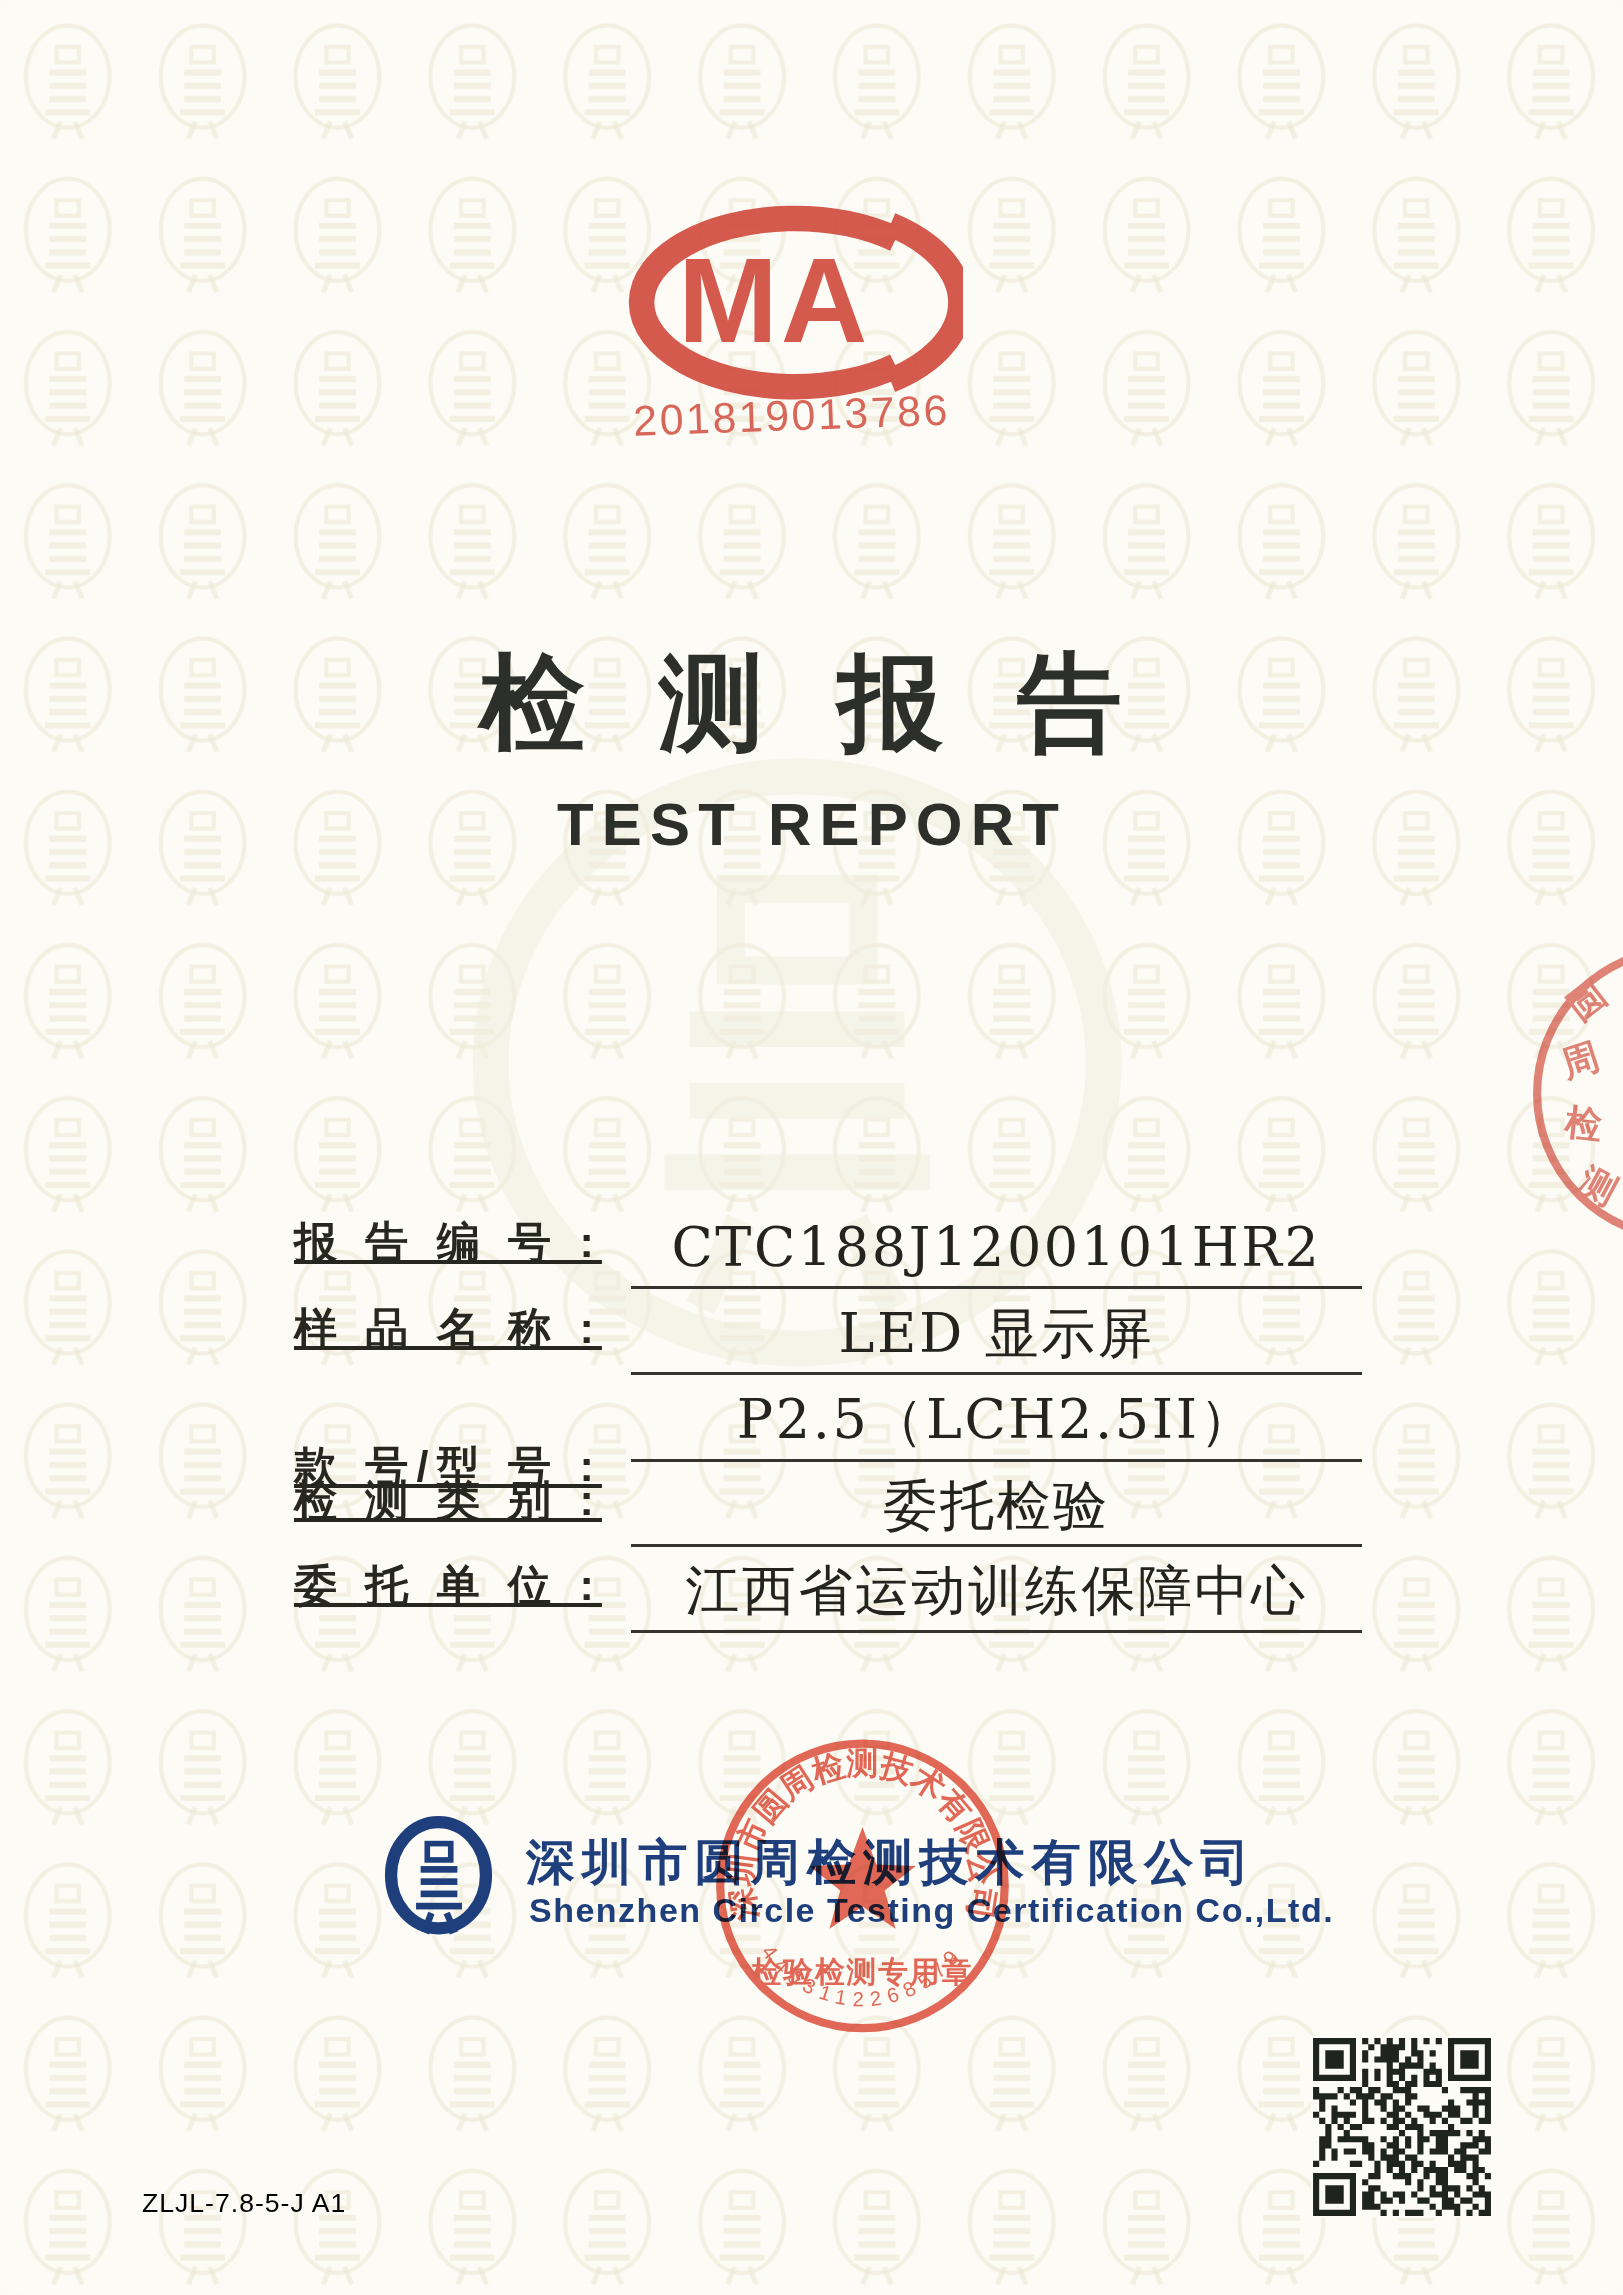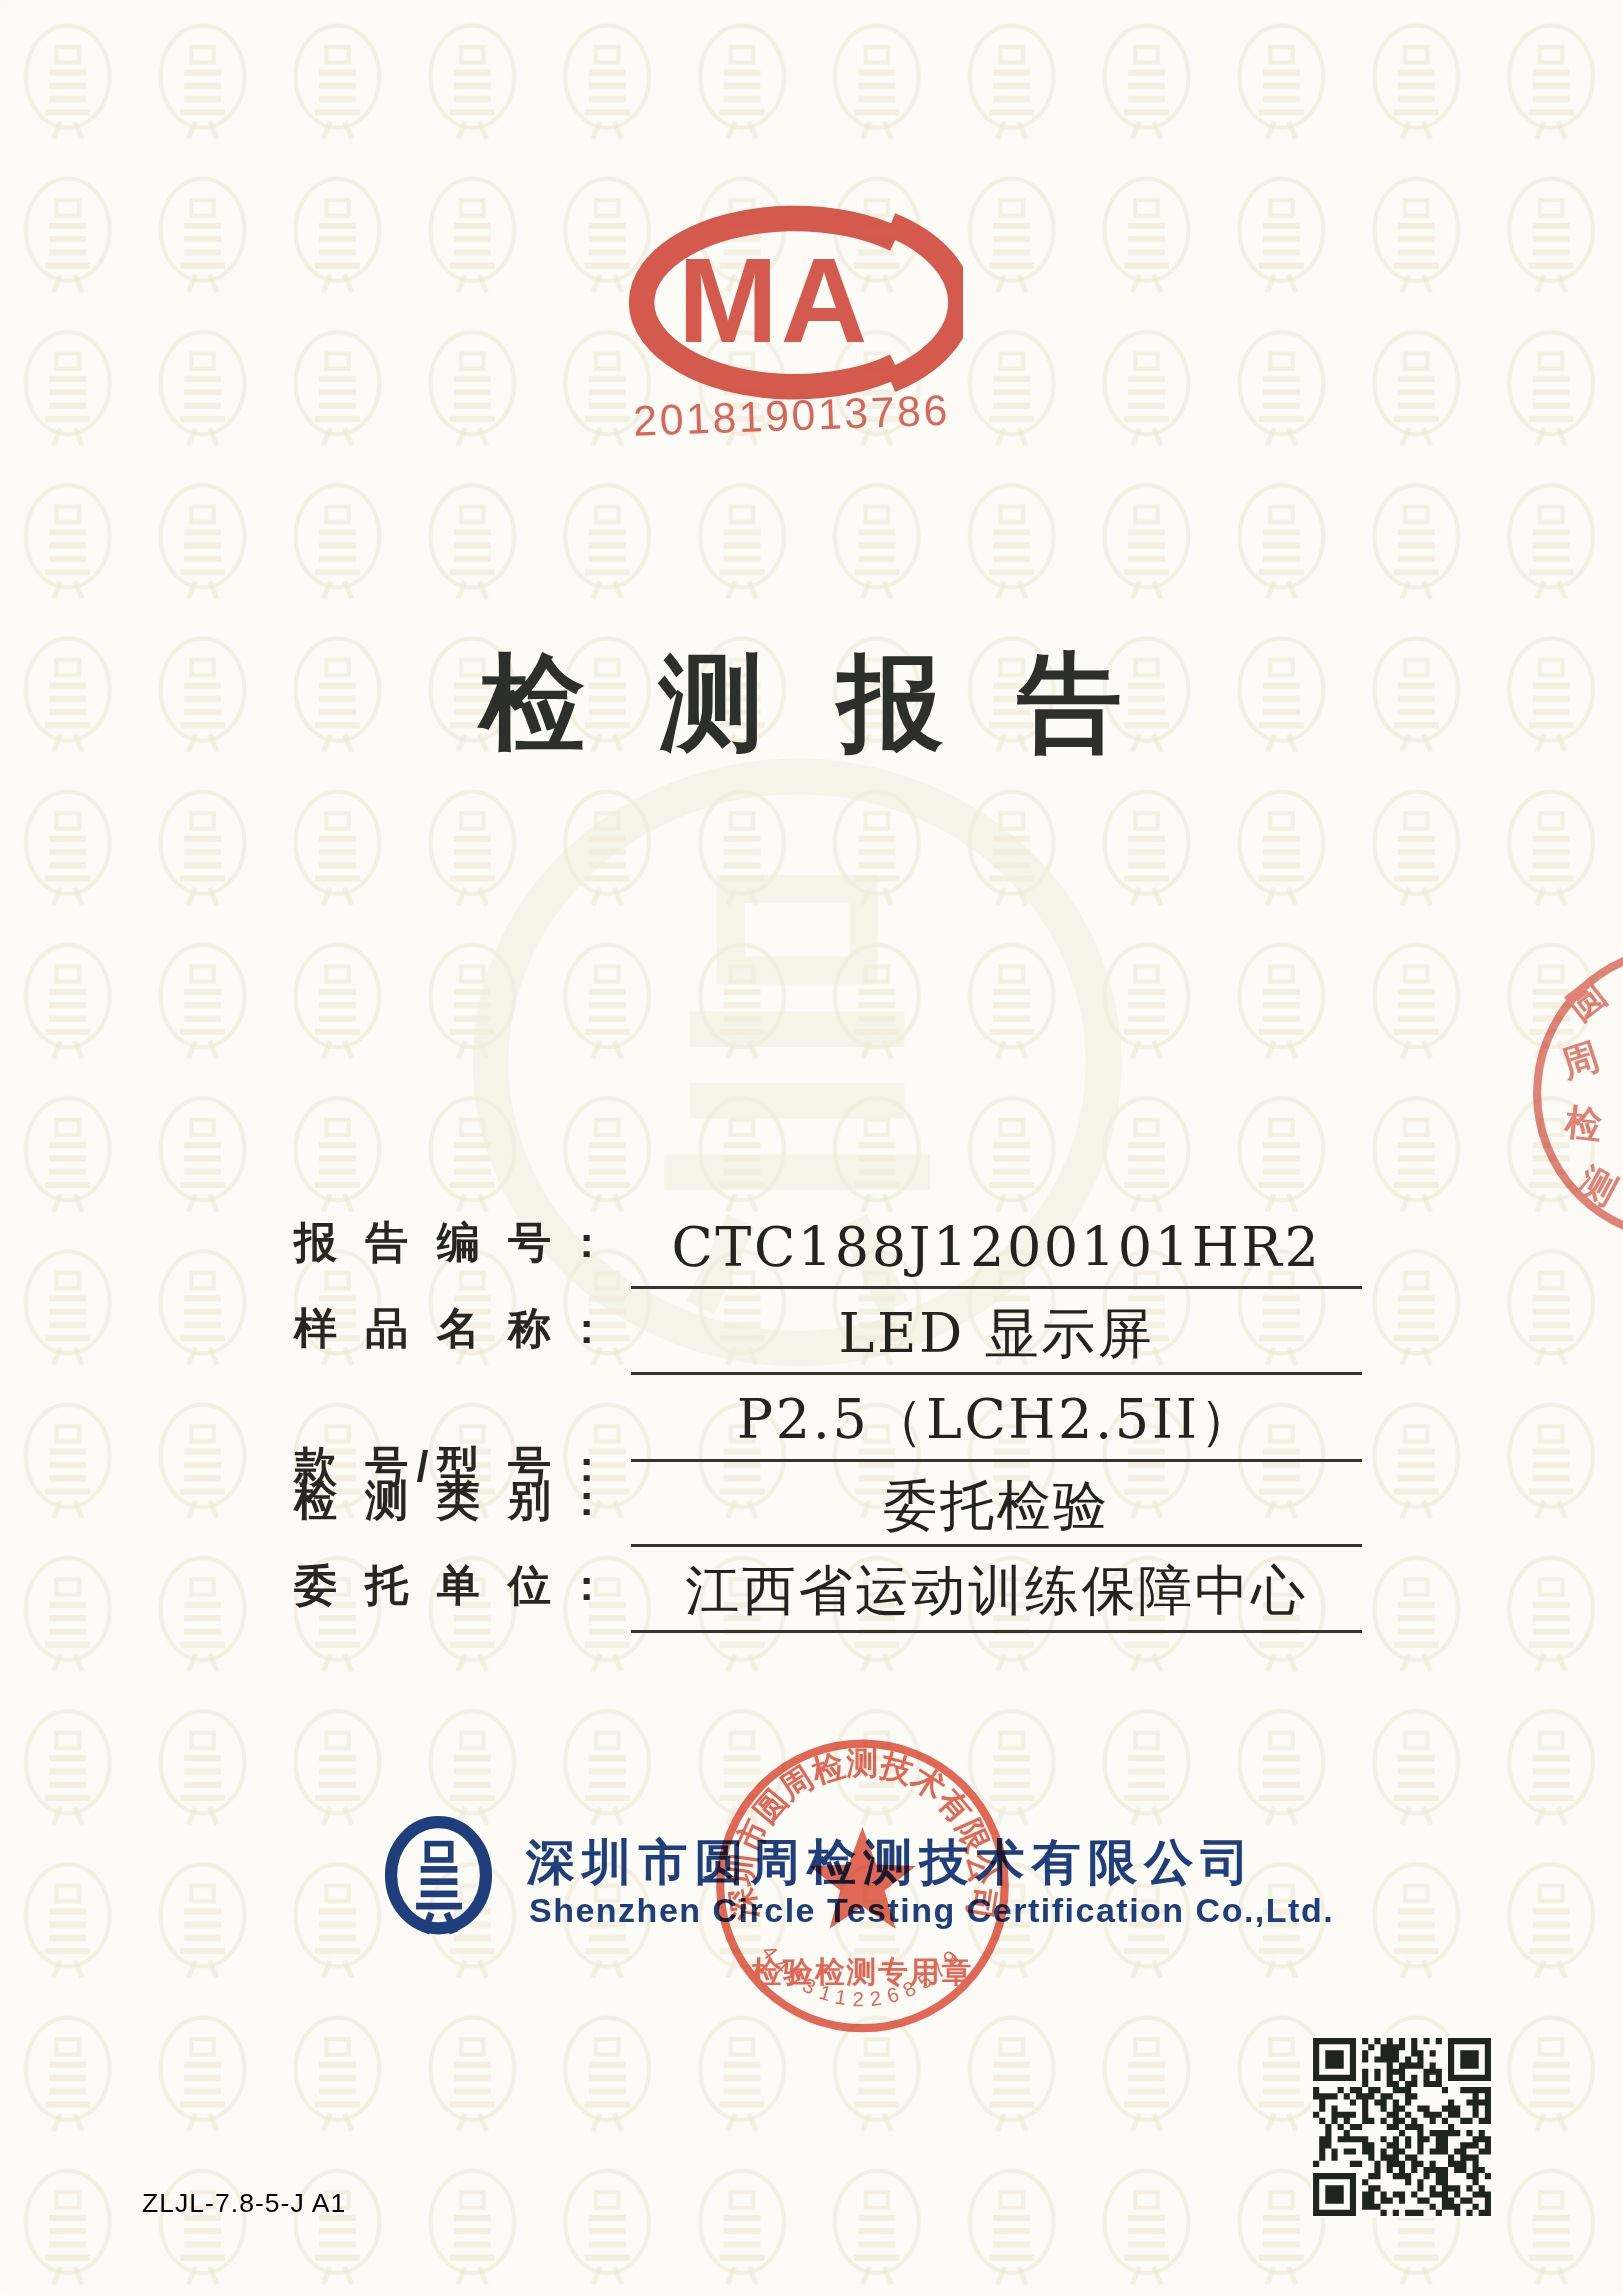--- a/index.html
+++ b/index.html
@@ -10,21 +10,21 @@
   #wm-layer{position:absolute;left:0;top:0;width:100%;height:100%;}
   
   #cma{left:616px;top:203px;width:347px;height:240px;}
   
   #title-zh{left:0;top:648px;width:100%;text-align:center;font-size:105px;font-weight:bold;
             letter-spacing:22.5px;color:#2d2f2a;line-height:1.05;}
   #title-en{left:0;top:795px;width:100%;text-align:center;font-size:60px;font-weight:bold;
             letter-spacing:8.2px;color:#2d2f2a;line-height:1.0;}
   
   .field-label{left:294px;width:317px;font-size:43px;font-weight:600;letter-spacing:8.2px;
-               color:#26271f;line-height:61px;white-space:nowrap;}
+               color:#26271f;line-height:61px;white-space:nowrap;text-decoration:underline;}
   .field-value{left:631px;width:731px;text-align:center;font-family:"DejaVu Serif",serif;
                font-size:54px;color:#23241e;line-height:72px;letter-spacing:2.6px;white-space:nowrap;}
   .field-line{left:631px;width:731px;height:3.1px;background:#35352f;}
   
   #co-logo{left:377px;top:1813px;width:123px;height:125px;}
   #co-zh{left:526px;top:1837px;font-size:49px;font-weight:bold;letter-spacing:7.2px;
          color:#1e3e7c;line-height:1.05;white-space:nowrap;}
   #co-en{left:529px;top:1892px;font-size:34px;font-weight:bold;letter-spacing:1.5px;
          color:#1e3e7c;line-height:1.1;white-space:nowrap;}
   
@@ -73,20 +73,21 @@
   <svg id="cma" class="abs" xmlns="http://www.w3.org/2000/svg" viewBox="0 0 680 470">
     <g opacity="0.9">
       <path d="M 548 71 A 300 165 0 1 0 548 319" fill="none" stroke="#d0493c" stroke-width="50"></path>
       <path d="M 538 42 A 322 187 0 0 1 538 348" fill="none" stroke="#d0493c" stroke-width="48"></path>
       <text x="310" y="272" text-anchor="middle" font-family="Liberation Sans, sans-serif" font-size="235" font-weight="800" letter-spacing="6" fill="#d0493c">MA</text>
       <text x="345" y="445" text-anchor="middle" font-family="Liberation Sans, sans-serif" font-size="84" letter-spacing="5" fill="#d4584a" transform="rotate(-2 345 445)">201819013786</text>
     </g>
   </svg>
 
   <div id="title-zh" class="abs">检 测 报 告</div>
+  <div id="title-en" class="abs">TEST REPORT</div>
 
   <div>
     <div class="abs field-label" style="top:1212px">报 告 编 号 :</div>
     <div class="abs field-value" style="top:1212px">CTC188J1200101HR2</div>
     <div class="abs field-line" style="top:1286px"></div>
 
     <div class="abs field-label" style="top:1298px">样 品 名 称 :</div>
     <div class="abs field-value" style="top:1298px">LED 显示屏</div>
     <div class="abs field-line" style="top:1372px"></div>
 

